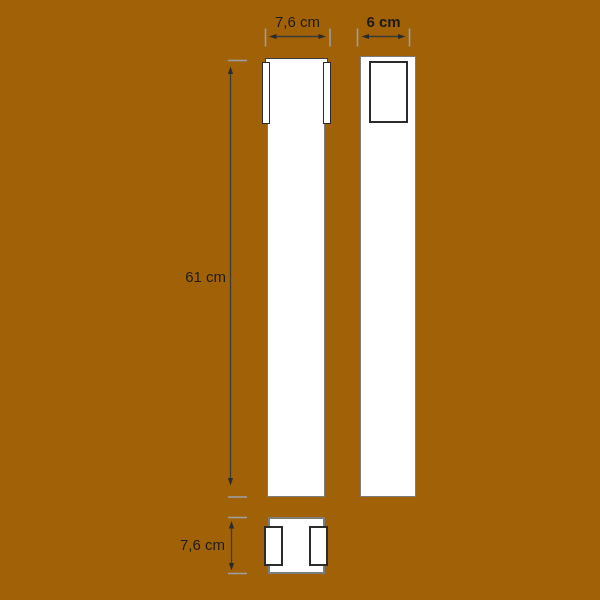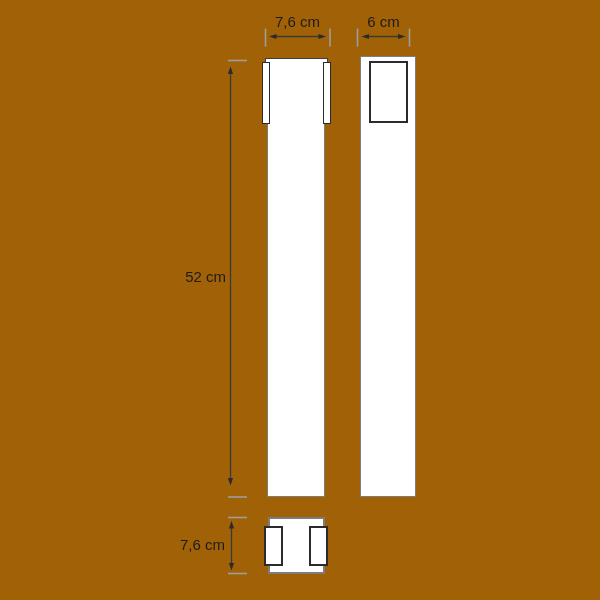--- a/index.html
+++ b/index.html
@@ -47,21 +47,21 @@
     pointer-events: none;
   }
   .dim-label {
     position: absolute;
     font-size: 15px;
     line-height: 1.1;
     color: #1c1c1c;
     white-space: nowrap;
   }
   .lbl-front-width { left: 265px; top: 14px;  width: 65px; text-align: center; }
-  .lbl-depth       { left: 357px; top: 14px;  width: 53px; text-align: center; }
+  .lbl-depth       { left: 357px; top: 14px;  width: 53px; text-align: center; font-weight: bold; }
   .lbl-height      { left: 140px; top: 269px; width: 86px; text-align: right; }
   .lbl-base-width  { left: 140px; top: 537px; width: 85px; text-align: right; }
 </style>
 </head>
 <body>
 
 <div class="canvas">
 
   <div>
     <div class="shape outline-gray front-body"></div>
@@ -111,16 +111,16 @@
       <line x1="228" y1="517.5" x2="247" y2="517.5" stroke="#9e9e9e" stroke-width="1.6"></line>
       <line x1="228" y1="573.5" x2="247" y2="573.5" stroke="#9e9e9e" stroke-width="1.6"></line>
       <line x1="231.5" y1="526" x2="231.5" y2="565" stroke="#3a3a3a" stroke-width="1.3"></line>
       <polygon points="231.5,521 228.9,528.5 234.1,528.5" fill="#2b2b2b"></polygon>
       <polygon points="231.5,570.5 228.9,563 234.1,563" fill="#2b2b2b"></polygon>
     </g>
   </svg>
 
   <div class="dim-label lbl-front-width">7,6 cm</div>
   <div class="dim-label lbl-depth">6 cm</div>
-  <div class="dim-label lbl-height">52 cm</div>
+  <div class="dim-label lbl-height">61 cm</div>
   <div class="dim-label lbl-base-width">7,6 cm</div>
 
 </div>
 
 </body></html>

